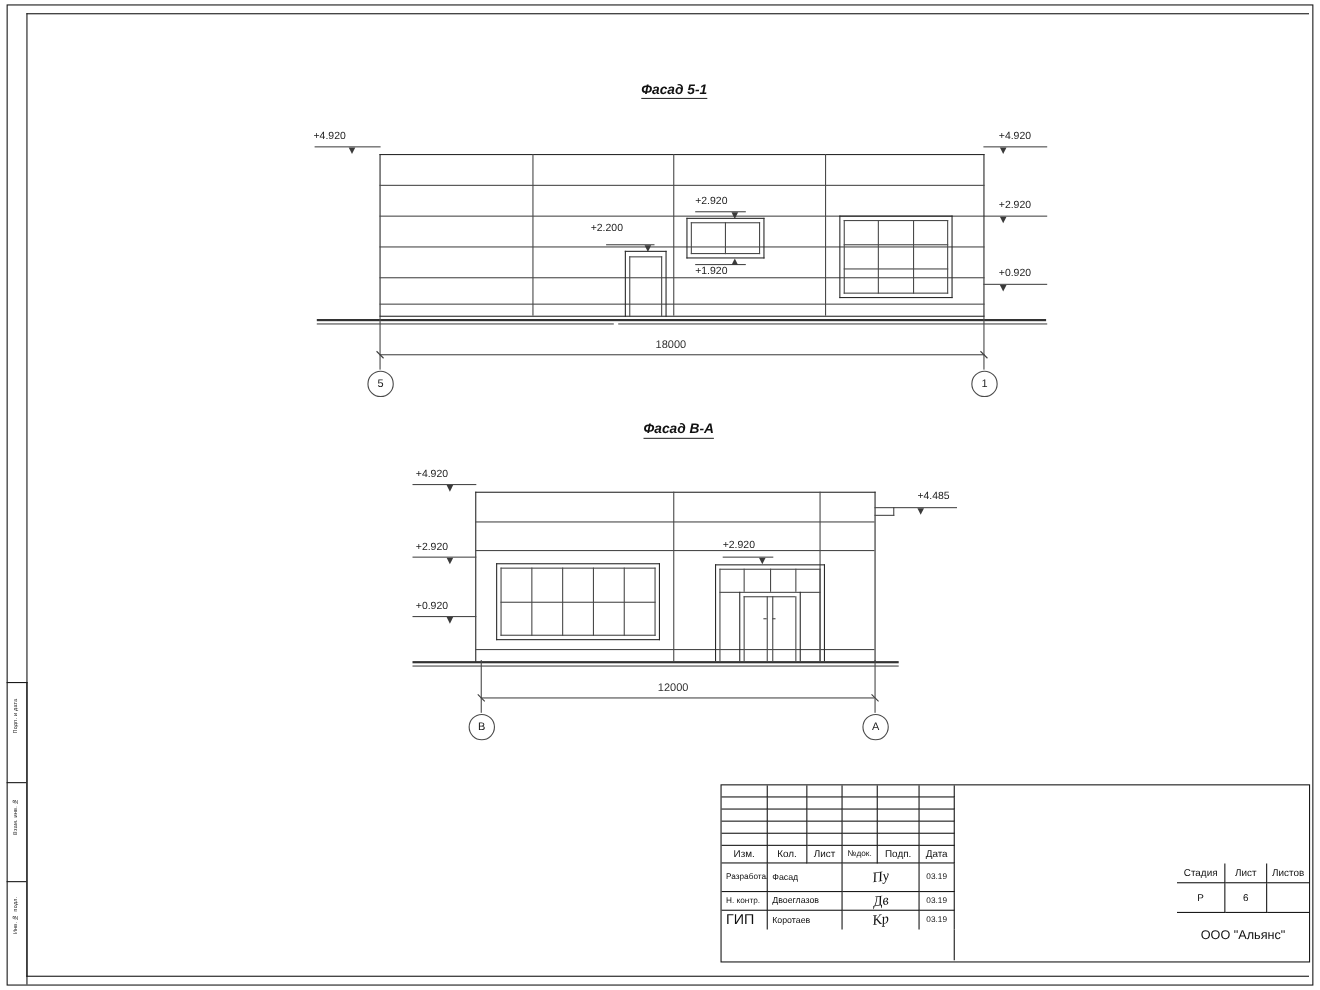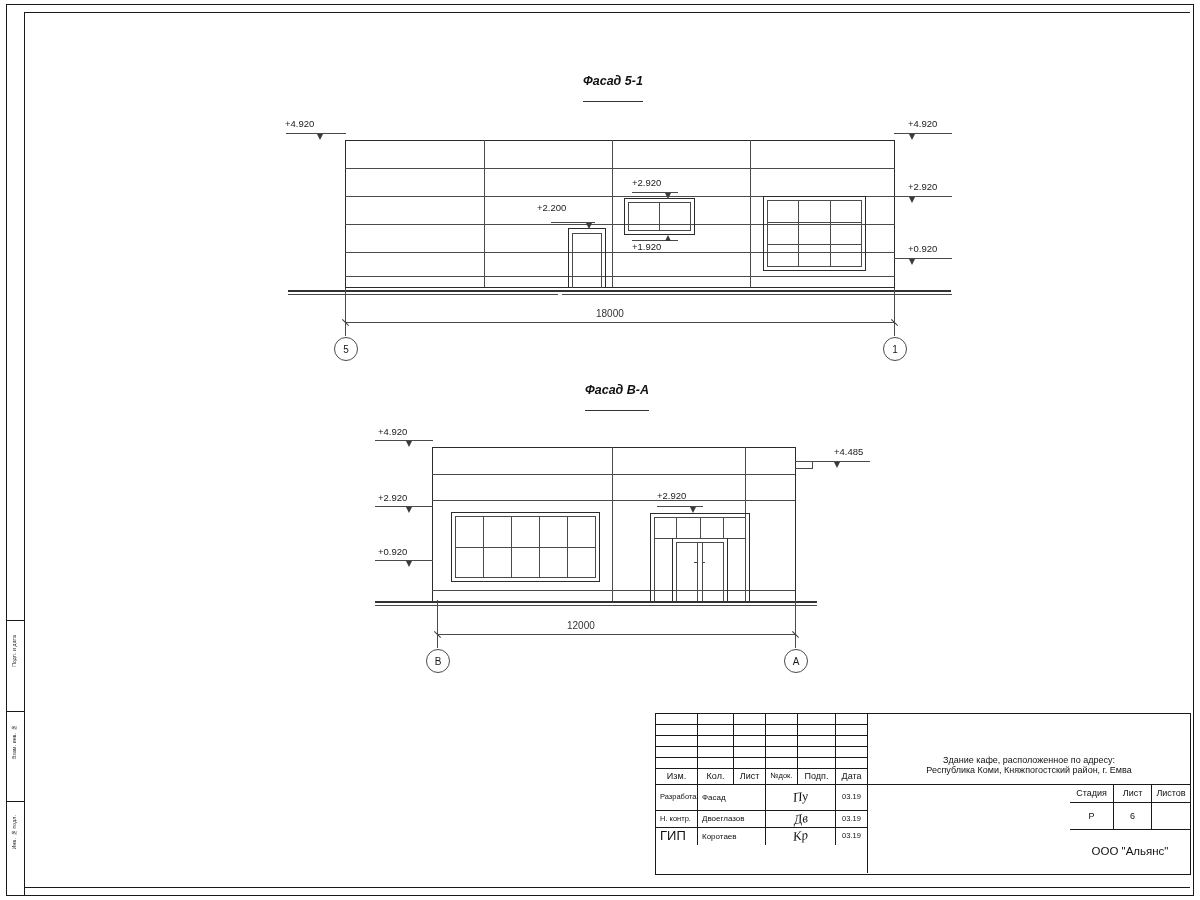--- a/index.html
+++ b/index.html
@@ -76,21 +76,21 @@
     white-space: nowrap;
   }
   .title-lbl {
     position: absolute;
     font-size: 12.5px;
     font-style: italic;
     font-weight: bold;
     color: #111;
     white-space: nowrap;
     border-bottom: 1px solid #333;
-    padding-bottom: 13px;
+    padding-bottom: 1px;
   }
   .dimtxt {
     position: absolute;
     font-size: 10px;
     color: #333;
     white-space: nowrap;
   }
   .circ {
     position: absolute;
     border: 1px solid #4a4a4a;
@@ -372,21 +372,21 @@
     <div>
       <div class="ln h" style="left:657px; top:506px; width:46px;"></div>
       <div class="lvl-arrow" style="left:690px; top:507px;"></div>
       <span class="lbl" style="left:657px; top:490px;">+2.920</span>
     </div>
 
     <div>
       <div class="ln h" style="left:437px; top:634px; width:358px;"></div>
       <div class="tick" style="left:433px; top:634px;"></div>
       <div class="tick" style="left:791px; top:634px;"></div>
-      <span class="dimtxt" style="left:567px; top:620px;">12000</span>
+      <span class="dimtxt" style="left:598px; top:620px;">12000</span>
     </div>
 
     <div class="ln v" style="left:437px; top:600px; height:48px;"></div>
     <div class="ln v" style="left:795px; top:600px; height:48px;"></div>
     <div class="circ" style="left:426px; top:649px;">В</div>
     <div class="circ" style="left:784px; top:649px;">А</div>
   </div>
 
   <div class="tb">
 
@@ -449,24 +449,20 @@
     <div class="c left nob" style="left:0;   top:114px; width:42px; height:17px; font-size:13px;">ГИП</div>
     <div class="c left nob" style="left:42px; top:114px; width:68px; height:17px; font-size:8px;">Коротаев</div>
     <div class="c nob" style="left:110px;top:114px; width:70px; height:17px;">
         <span class="sign">Кр</span>
       </div>
     <div class="c nob" style="left:180px;top:114px; width:32px; height:17px; font-size:7.5px;">03.19</div>
 
     <div class="c nob" style="left:0; top:131px; width:212px; height:28px; border-right:1px solid #1a1a1a;"></div>
 
 
-    <div class="c nor multiline" style="left:212px; top:32px; width:322px; height:39px;">
-      <span>Здание кафе, расположенное по адресу:</span>
-      <span>Республика Коми, Княжпогостский район, г. Емва</span>
-    </div>
 
 
     <div class="c" style="left:414px; top:71px; width:44px; height:18px; font-size:9px;">Стадия</div>
     <div class="c" style="left:458px; top:71px; width:38px; height:18px; font-size:9px;">Лист</div>
     <div class="c nor" style="left:496px; top:71px; width:38px; height:18px; font-size:9px;">Листов</div>
 
     <div class="c" style="left:414px; top:89px; width:44px; height:27px;">Р</div>
     <div class="c" style="left:458px; top:89px; width:38px; height:27px;">6</div>
     <div class="c nor" style="left:496px; top:89px; width:38px; height:27px;"></div>
 

